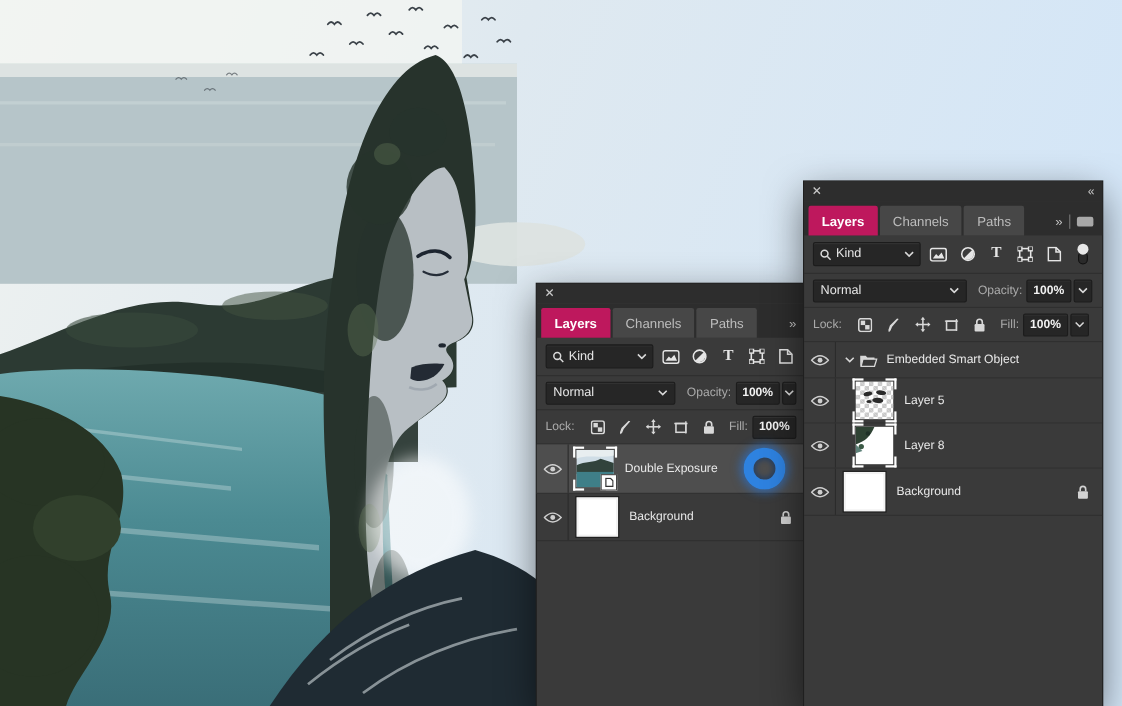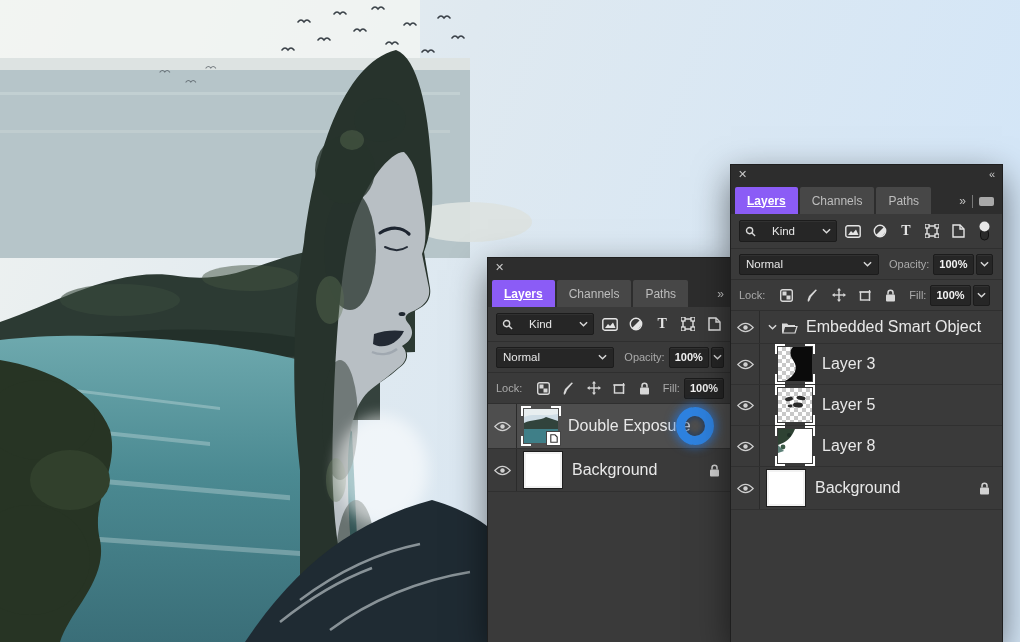--- a/index.html
+++ b/index.html
@@ -12,35 +12,35 @@
          box-shadow:0 0 0 1px #1f1f1f,0 12px 34px rgba(0,0,0,.55);}
   .panel-left{left:488px;top:258px;width:244px;height:384px;z-index:5;}
   .panel-right{left:731px;top:165px;width:271px;height:477px;z-index:10;}
 
   .titlebar{height:18px;background:#2d2d2d;display:flex;align-items:center;
             justify-content:space-between;padding:0 7px;color:#c9c9c9;font-size:11px;}
   .tb-ic{cursor:default;line-height:1;}
   .tabs{height:31px;background:#2d2d2d;display:flex;align-items:flex-end;padding:0 0 0 4px;}
   .tab{height:27px;display:flex;align-items:center;padding:0 12px;margin-right:2px;
        background:#474747;color:#bdbdbd;font-size:12px;border-radius:2px 2px 0 0;}
-  .tab.active{background:#8b5cf6;color:#ffffff;font-weight:bold;text-decoration:underline;}
+  .tab.active{background:#be185d;color:#ffffff;font-weight:bold;}
   .tabs-extra{margin-left:auto;display:flex;align-items:center;gap:6px;color:#c2c2c2;
               padding:0 8px 6px 0;font-size:12px;}
   .vsep{width:1px;height:13px;background:#777;}
   .menu-rect{width:15px;height:9px;background:#a8a8a8;border-radius:2px;}
 
   .ctl-row{display:flex;align-items:center;padding:0 8px;border-bottom:1px solid #2f2f2f;}
   .row-filter{height:34px;}
   .row-blend{height:30px;}
   .row-lock{height:30px;}
 
   .field{background:#262626;border:1px solid #1c1c1c;border-radius:2px;display:flex;
          align-items:center;box-shadow:inset 0 1px 0 rgba(255,255,255,.05);}
   .kind-field{width:94px;height:20px;padding:0 5px;gap:4px;}
-  .kind-field .lbl{flex:1;font-size:11.5px;color:#e6e6e6;margin-left:12px;}
+  .kind-field .lbl{flex:1;font-size:11.5px;color:#e6e6e6;}
   .blend-field{height:19px;padding:0 6px;gap:16px;}
   .blend-field .lbl{flex:1;font-size:11.5px;color:#e6e6e6;}
   .pl .blend-field{width:140px;}
   .pr .blend-field{width:126px;}
   .ctl-lbl{color:#aaaaaa;font-size:11px;margin:0 4px 0 10px;white-space:nowrap;}
   .val-field{height:19px;padding:0 5px;font-size:11px;font-weight:bold;color:#f2f2f2;}
   .chev-btn{width:15px;height:19px;margin-left:2px;justify-content:center;}
 
   .ficon{width:21px;height:20px;display:flex;align-items:center;justify-content:center;
          margin-left:7px;color:#e5e5e5;}
@@ -54,21 +54,21 @@
   .lrow-layer{height:44px;}
   .pr .lrow-layer{height:40px;}
   .lrow-group{height:32px;}
   .lrow-bg{height:42px;}
   .eye-col{width:28px;align-self:stretch;display:flex;align-items:center;justify-content:center;
            border-right:1px solid #2b2b2b;flex:0 0 28px;}
   .thumb{width:34px;height:34px;position:relative;margin:0 10px 0 7px;flex:0 0 34px;}
   .indent{margin-left:18px;}
   .thumb-plain{background:#fff;border:2px solid #f2f2f2;outline:1px solid #1e1e1e;
                width:32px;height:32px;}
-  .lname{font-size:16px;color:#e8e8e8;white-space:nowrap;}
+  .lname{font-size:11px;color:#e8e8e8;white-space:nowrap;}
   .row-lock-badge{margin-left:auto;margin-right:12px;display:flex;align-items:center;}
   .corner{position:absolute;width:8px;height:8px;border:2px solid #fff;}
   .c-tl{left:-3px;top:-3px;border-right:none;border-bottom:none;}
   .c-tr{right:-3px;top:-3px;border-left:none;border-bottom:none;}
   .c-bl{left:-3px;bottom:-3px;border-right:none;border-top:none;}
   .c-br{right:-3px;bottom:-3px;border-left:none;border-top:none;}
   .checker{background-color:#fff;
     background-image:linear-gradient(45deg,#c8c8c8 25%,transparent 25%,transparent 75%,#c8c8c8 75%),
                      linear-gradient(45deg,#c8c8c8 25%,transparent 25%,transparent 75%,#c8c8c8 75%);
     background-size:8px 8px;background-position:0 0,4px 4px;}
@@ -519,38 +519,20 @@
         <span class="grp-folder">
           <svg width="17" height="13" viewBox="0 0 17 13">
             <path d="M1,2.5 H6 L7.5,4 H14 V5.5 H3.5 L2,11.5 H1 Z" fill="#d8d8d8"></path>
             <path d="M3.5,5.5 H16 L14,12 H1.8 Z" fill="none" stroke="#d8d8d8" stroke-width="1.2"></path>
           </svg>
         </span>
         <span class="lname">Embedded Smart Object</span>
       </div>
 
 
-      <div class="lrow lrow-layer">
-        <span class="eye-col">
-          <svg width="17" height="11" viewBox="0 0 20 12">
-            <path d="M1,6 Q10,-3.5 19,6 Q10,15.5 1,6 Z" fill="none" stroke="#cfcfcf" stroke-width="1.5"></path>
-            <circle cx="10" cy="6" r="2.6" fill="#cfcfcf"></circle>
-          </svg>
-        </span>
-        <div class="thumb indent checker">
-          <svg class="tart" viewBox="0 0 34 34" preserveAspectRatio="none">
-            <path d="M15,0 H34 V34 H7 C17,29 21,21 15,13 C11,7 12,3 15,0 Z" fill="#0b0b0b"></path>
-          </svg>
-          <span class="corner c-tl"></span>
-            <span class="corner c-tr"></span>
-          <span class="corner c-bl"></span>
-            <span class="corner c-br"></span>
-        </div>
-        <span class="lname">Layer 3</span>
-      </div>
 
       <div class="lrow lrow-layer">
         <span class="eye-col">
           <svg width="17" height="11" viewBox="0 0 20 12">
             <path d="M1,6 Q10,-3.5 19,6 Q10,15.5 1,6 Z" fill="none" stroke="#cfcfcf" stroke-width="1.5"></path>
             <circle cx="10" cy="6" r="2.6" fill="#cfcfcf"></circle>
           </svg>
         </span>
         <div class="thumb indent checker">
           <svg class="tart" viewBox="0 0 34 34" preserveAspectRatio="none" fill="#2a2a2a">

